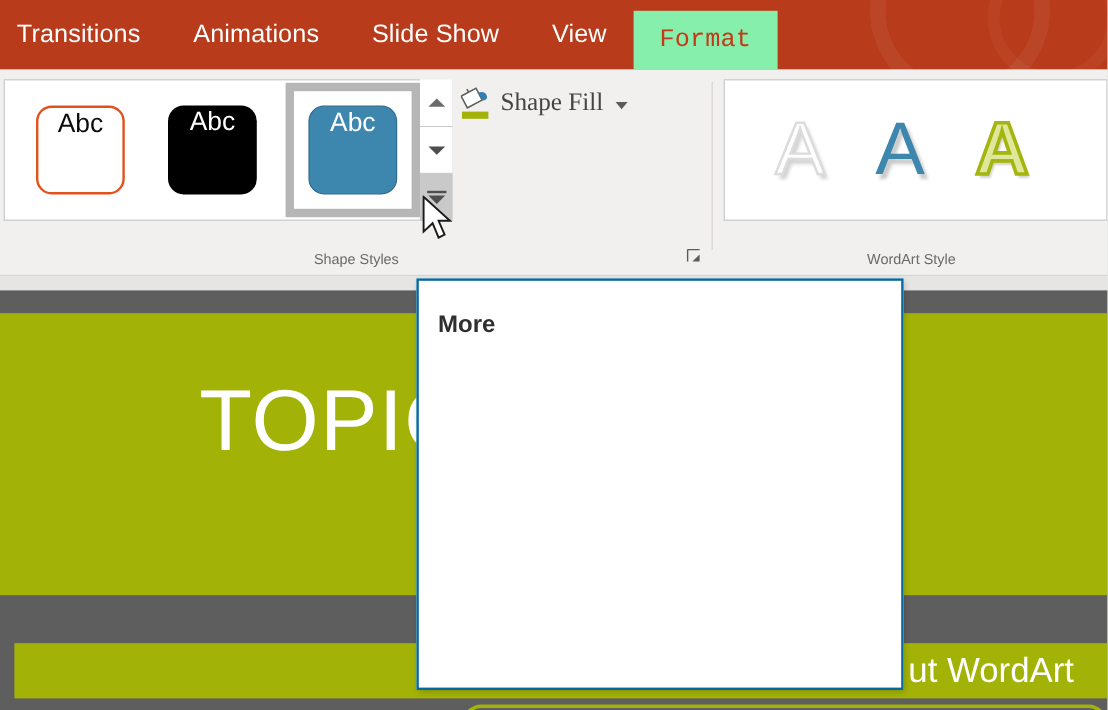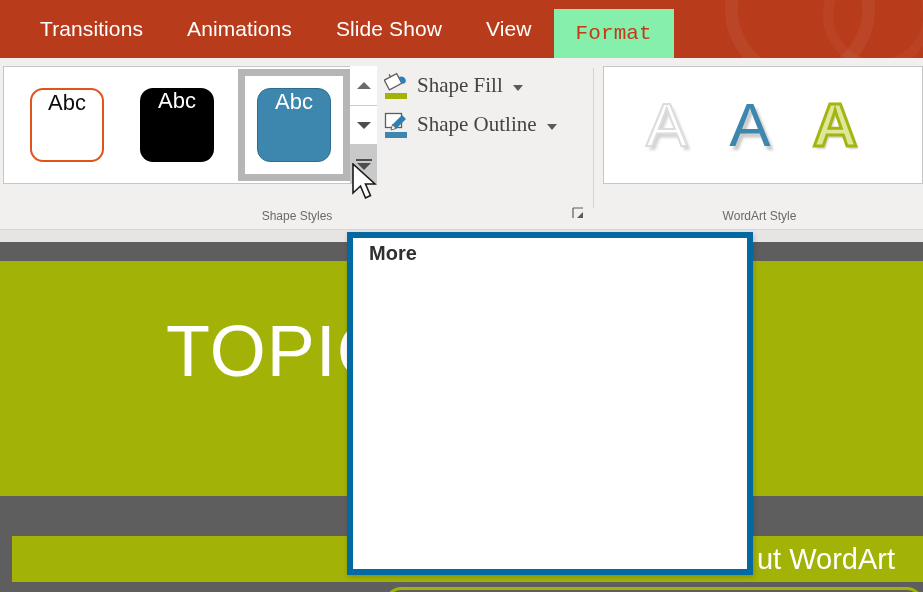--- a/index.html
+++ b/index.html
@@ -25,21 +25,21 @@
     pointer-events: none;
   }
   .tabbar-deco2 {
     position: absolute; right: -10px; top: -40px;
     width: 110px; height: 110px; border-radius: 50%;
     border: 10px solid rgba(255,255,255,0.045);
     pointer-events: none;
   }
   .tabs {
     position: absolute; left: 0; top: 0; height: 58px;
-    display: flex; align-items: stretch; margin-left: 26px;
+    display: flex; align-items: stretch;
   }
   .tab {
     display: flex; align-items: center; justify-content: center;
     padding: 0 22px;
     font-size: 21px; color: #ffffff; white-space: nowrap;
     letter-spacing: 0.1px;
   }
   .tab.first { padding-left: 14px; }
   .tab.active {
     background: #86efac; color: #c23a17;
@@ -205,23 +205,23 @@
     width: 538px; height: 40px;
     border: 3px solid #a3b207; border-radius: 16px;
     background: transparent;
   }
 
   
   .tooltip {
     position: absolute; left: 347px; top: 232px;
     width: 406px; height: 343px;
     background: #ffffff;
-    border: 6px solid #0369a1;
+    border: 2px solid #0369a1;
     box-shadow: 1px 2px 5px rgba(0,0,0,0.18);
-    padding: 4px 16px 0 16px;
+    padding: 26px 16px 0 16px;
   }
   .tt-title {
     font-size: 20px; font-weight: bold; color: #2f2f2f;
     margin-bottom: 8px;
   }
   .tt-body {
     font-size: 20px; color: #4a4a4a; line-height: 1.45;
   }
   .tt-body p { margin: 0; }
   .tt-body p + p { margin-top: 26px; }
@@ -306,34 +306,20 @@
                 <path d="M10 3 L10 0" stroke="#5d5d5d" stroke-width="1.3"></path>
                 <path d="M17 7 q6 1 5 6 q-1 3 -4 2 q-2 -1 -1 -4" fill="#2f7fb5"></path>
               </g>
               <rect x="1" y="21" width="22" height="6" fill="#a3b207"></rect>
             </svg>
           </span>
           <span class="cmd-label">Shape Fill</span>
           <span class="cmd-caret"></span>
         </div>
 
-        <div class="cmd">
-          <span class="icon-box">
-            <svg width="26" height="28" viewBox="0 0 26 28">
-              <rect x="1.5" y="2.5" width="16" height="14" fill="#ffffff" stroke="#5d5d5d" stroke-width="1.3"></rect>
-              <g>
-                <path d="M8 14 L18 4 L22 8 L12 18 Z" fill="#2f7fb5"></path>
-                <path d="M7 19 L8.5 13.5 L12 17.5 Z" fill="#ffffff" stroke="#5d5d5d" stroke-width="0.9"></path>
-              </g>
-              <rect x="1" y="21" width="22" height="6" fill="#3d86ae"></rect>
-            </svg>
-          </span>
-          <span class="cmd-label">Shape Outline</span>
-          <span class="cmd-caret"></span>
-        </div>
 
 
       </div>
 
       <div class="grp-label">Shape Styles</div>
 
       <div class="dlg-launcher">
         <svg width="14" height="14" viewBox="0 0 14 14">
           <path d="M1 1 L11 1 M1 1 L1 11" stroke="#5b5b5b" stroke-width="1.2" fill="none"></path>
           <path d="M5 11 L11 11 L11 5 Z" fill="#5b5b5b"></path>

